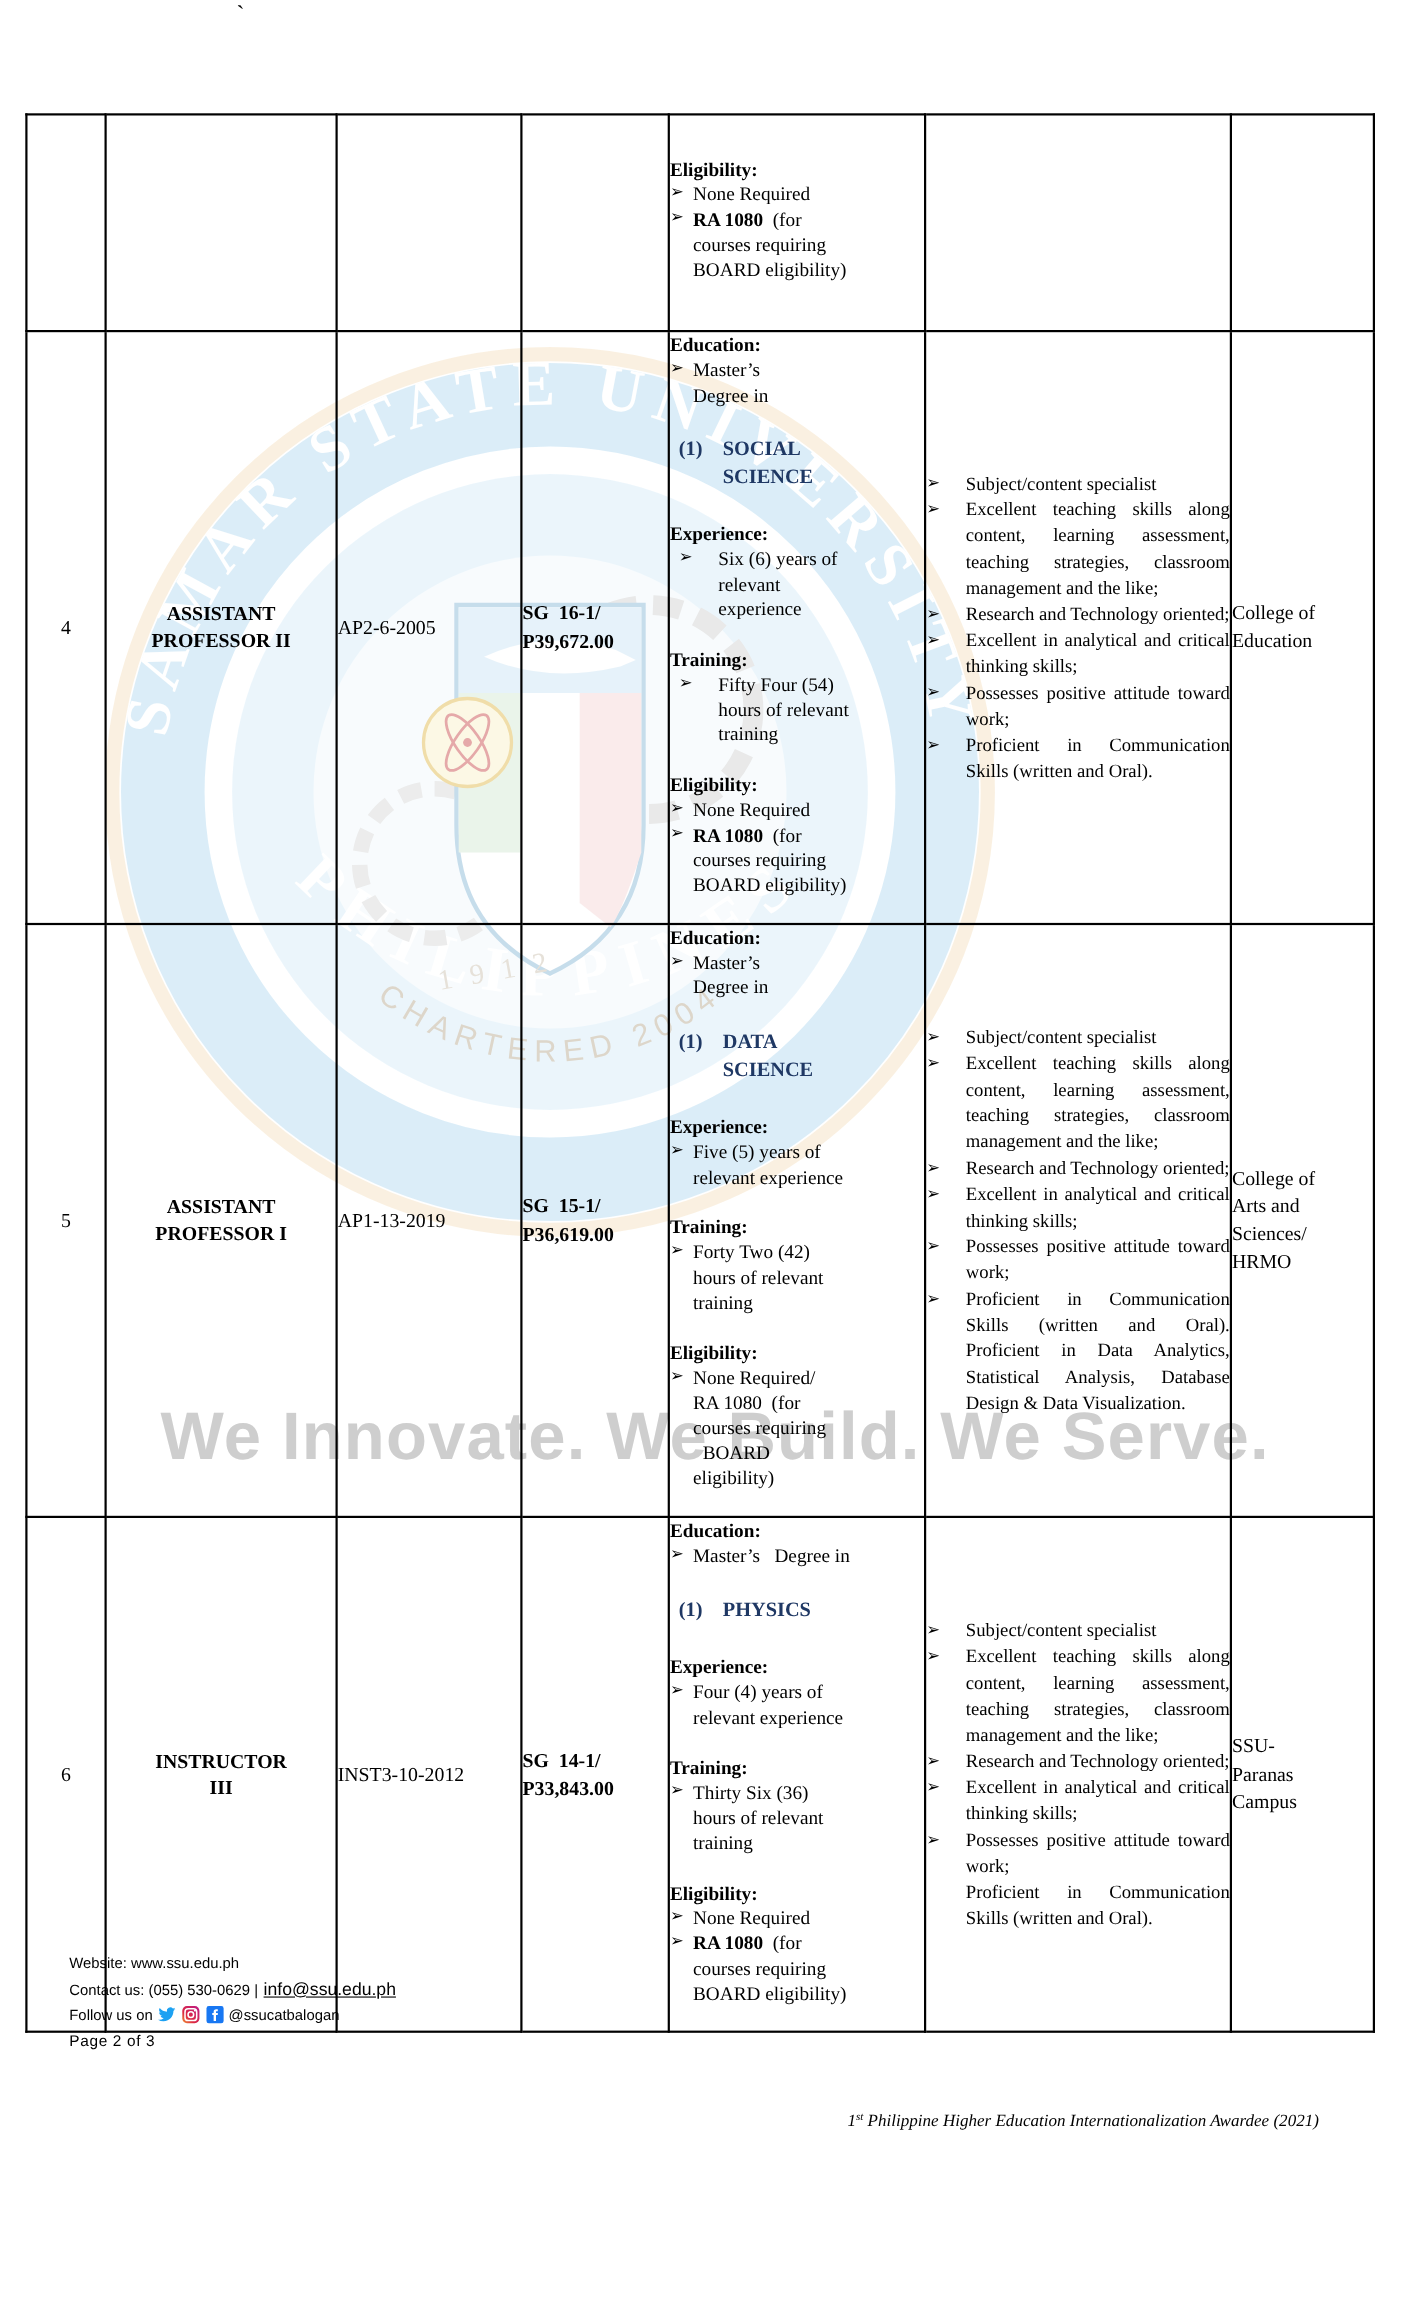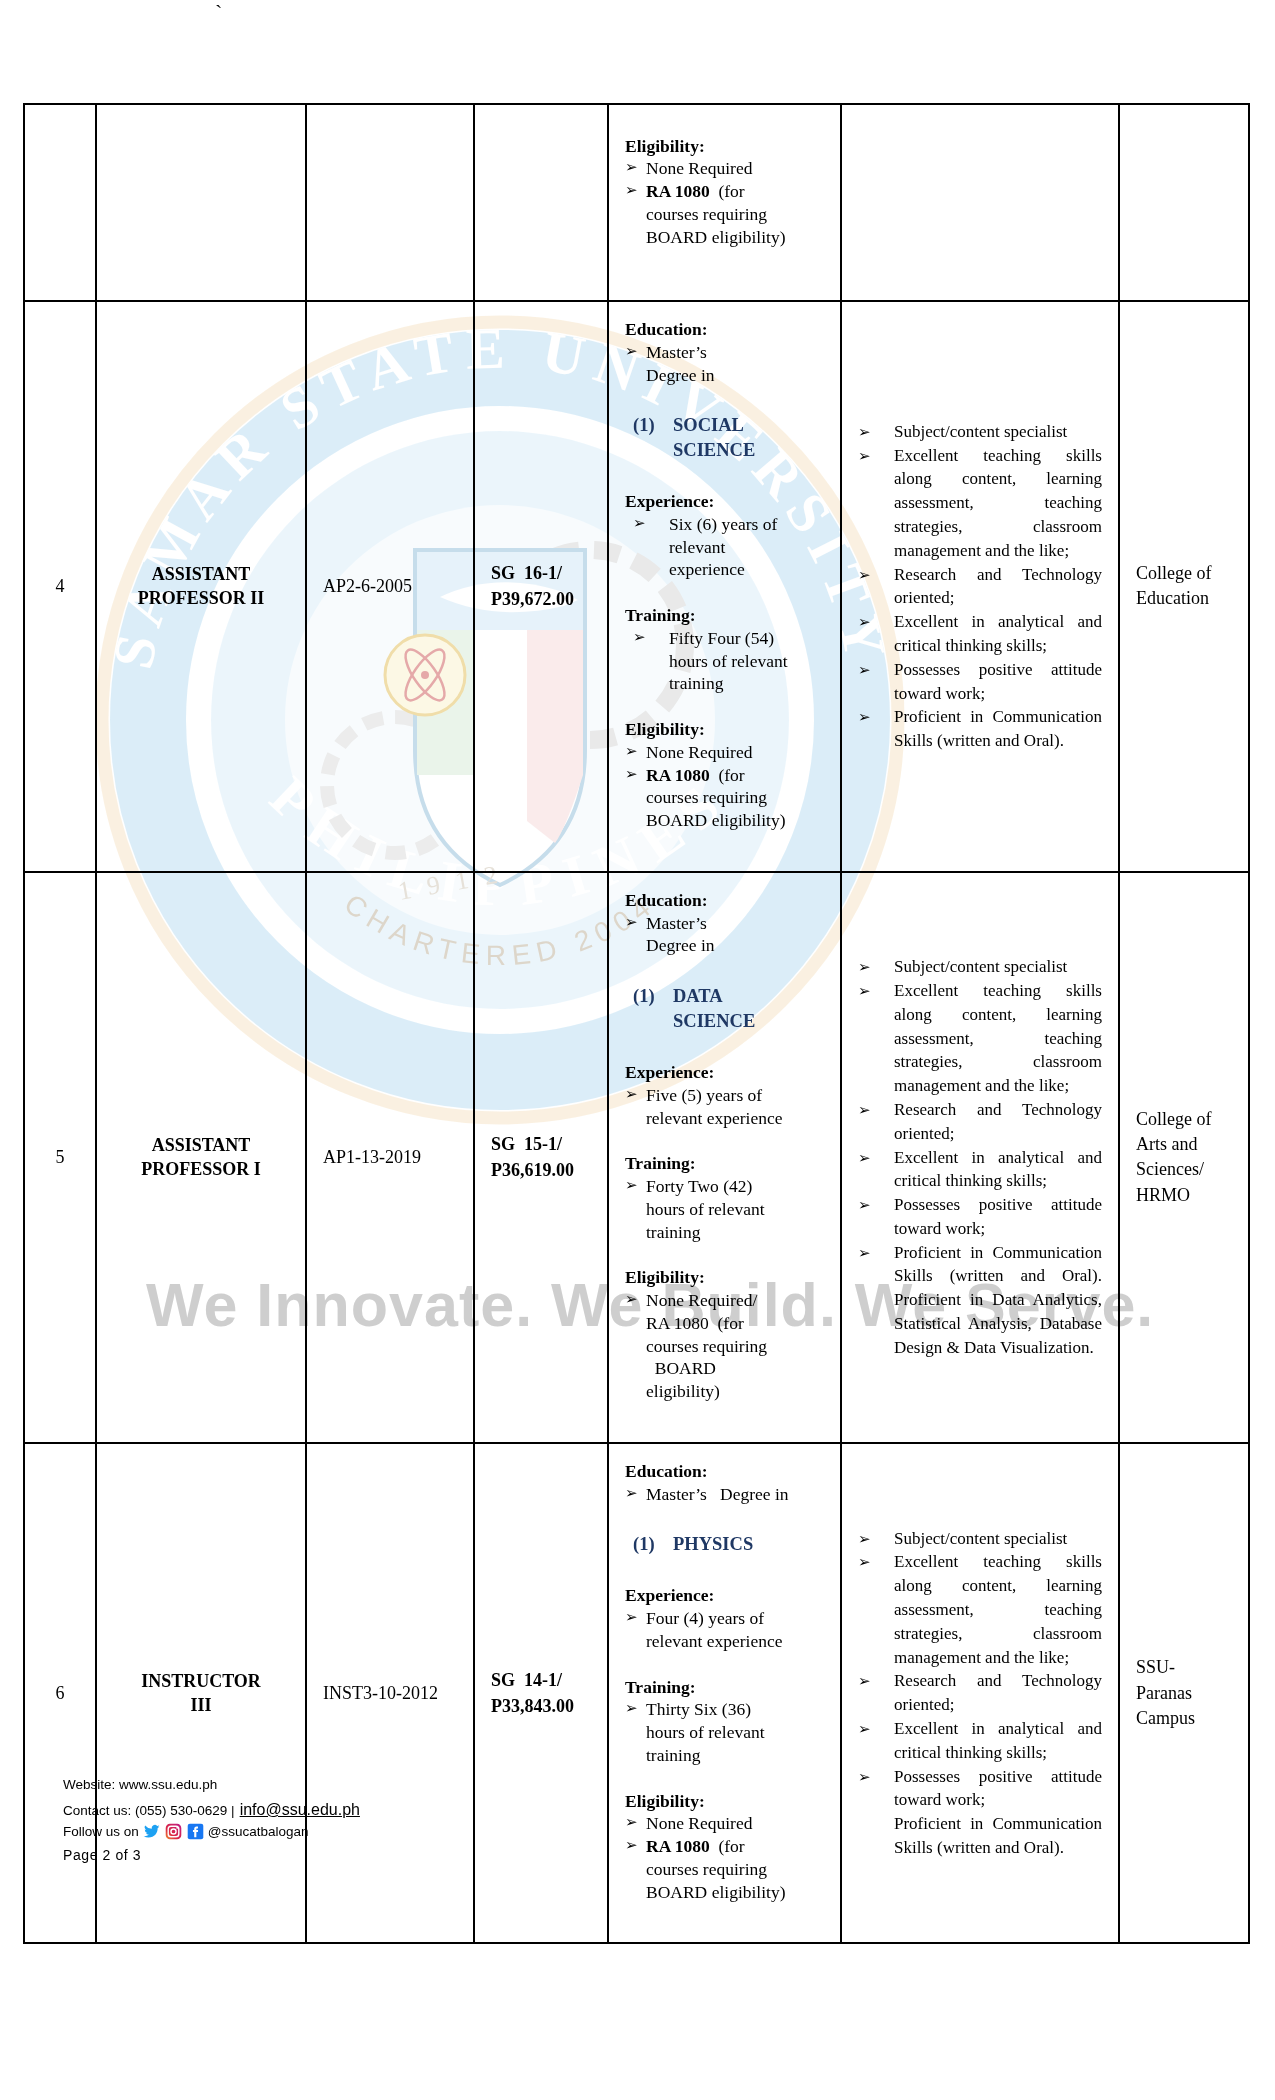--- a/index.html
+++ b/index.html
@@ -13,21 +13,21 @@
   .slogan{
     position:absolute;left:146px;top:1270px;z-index:1;pointer-events:none;
     font-family:"Liberation Sans",sans-serif;font-weight:bold;font-size:61px;
     color:rgba(165,165,165,.55);white-space:nowrap;letter-spacing:1px;
   }
   
   table.vtable{
     position:absolute;left:23px;top:103px;z-index:2;
     border-collapse:collapse;table-layout:fixed;background:transparent;
   }
-  table.vtable td{border:2.4px solid #000;vertical-align:middle;padding:16px;background:transparent;}
+  table.vtable td{border:2.4px solid #000;vertical-align:middle;padding:0;background:transparent;}
   td.no{text-align:center;font-size:18px;}
   td.pos{font-weight:bold;font-size:18px;padding-left:10px;line-height:1.35;text-align:center;}
   td.item{font-weight:normal;font-size:18px;padding-left:8px;}
   td.sal{font-weight:bold;font-size:18px;padding-left:12px;line-height:1.45;}
   .salline,.qline{white-space:pre-wrap;}
   td.qual{vertical-align:top;font-size:17.5px;line-height:1.3;padding:9px 6px 6px 10px;}
   td.qual.firstqual{padding-top:17px;}
   .sect{margin-bottom:23px;}
   .slabel{font-weight:bold;}
   .qitem{display:flex;}
@@ -465,13 +465,14 @@
     <svg class="sicon" viewBox="0 0 24 24">
       <rect x="1" y="1" width="22" height="22" rx="3" fill="#1877f2"></rect>
       <path fill="#fff" d="M15.5 12.6h-2.3V20h-3v-7.4H8.4V10h1.8V8.3c0-2 1-3.3 3.3-3.3h2v2.7h-1.4c-.8 0-.9.4-.9 1V10h2.4z"></path>
     </svg>
     <span>@ssucatbalogan</span>
   </div>
   <div class="f-page">Page 2 of 3</div>
 </div>
 
 <div class="f-right">
+  <div><span>1</span><sup>st</sup><span> Philippine Higher Education Internationalization Awardee (2021)</span></div>
 </div>
 
 </body></html>

